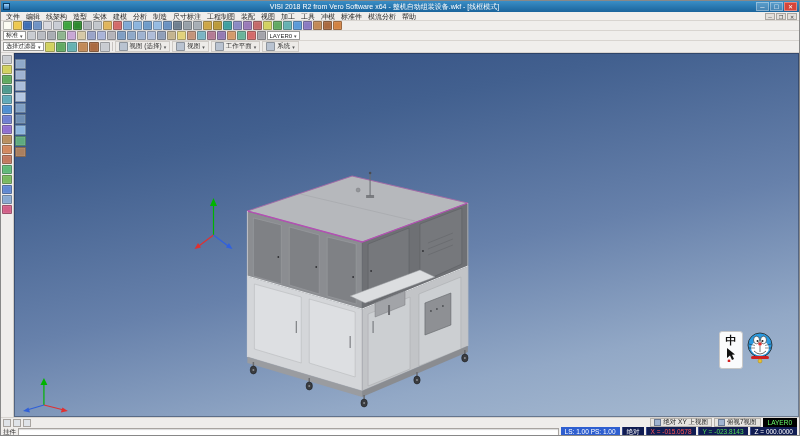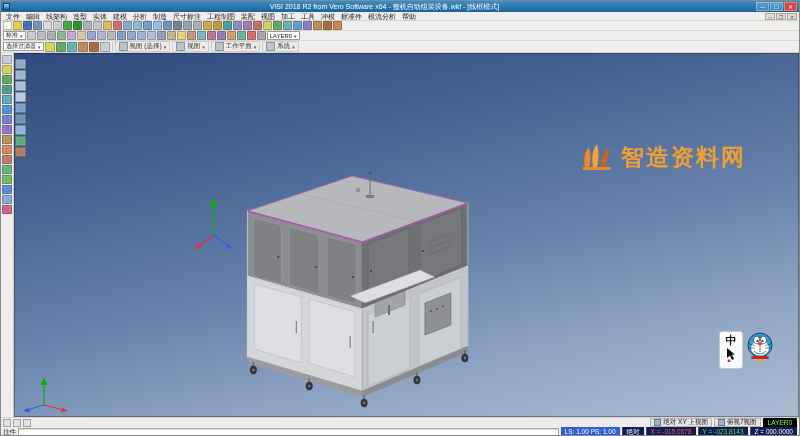--- a/index.html
+++ b/index.html
@@ -354,29 +354,20 @@
         <g>
           <line x1="30" y1="352" x2="30" y2="330" stroke="#00b400" stroke-width="1.2"></line>
           <polygon points="30,325 26.5,332 33.5,332" fill="#00b400"></polygon>
           <line x1="30" y1="352" x2="50" y2="357" stroke="#e03030" stroke-width="1.2"></line>
           <polygon points="54,358 47,359.5 48.5,354.5" fill="#e03030"></polygon>
           <line x1="30" y1="352" x2="13" y2="357" stroke="#3060d8" stroke-width="1.2"></line>
           <polygon points="9,358 16,359.5 14.5,354.5" fill="#3060d8"></polygon>
         </g>
       </svg>
 
-      <div class="watermark">
-        <svg width="36" height="32" viewBox="0 0 36 32">
-          <path d="M6 26 C4 18 6 10 10 6 C12 14 12 20 10 26 Z" fill="#e88a28"></path>
-          <path d="M14 26 C12 16 14 8 18 3 C20 10 20 19 18 26 Z" fill="#f2a23a"></path>
-          <path d="M22 26 C22 18 25 10 30 7 C30 14 28 21 25 26 Z" fill="#d4601e"></path>
-          <rect x="4" y="26" width="28" height="3" fill="#e88a28"></rect>
-        </svg>
-        <span class="wm-text" style="color: rgb(240, 160, 50);">智造资料网</span>
-      </div>
 
       <div class="doraemon">
         <div class="stamp">
           <span class="stamp-text">中</span>
           <svg width="12" height="14" viewBox="0 0 12 14">
             <polygon points="2,0 2,10 5,7.5 7,12 9,11 7,6.8 10,6.5" fill="#111"></polygon>
             <circle cx="4" cy="13" r="1.4" fill="#d02020"></circle>
           </svg>
         </div>
         <svg width="30" height="40" viewBox="0 0 30 40">

